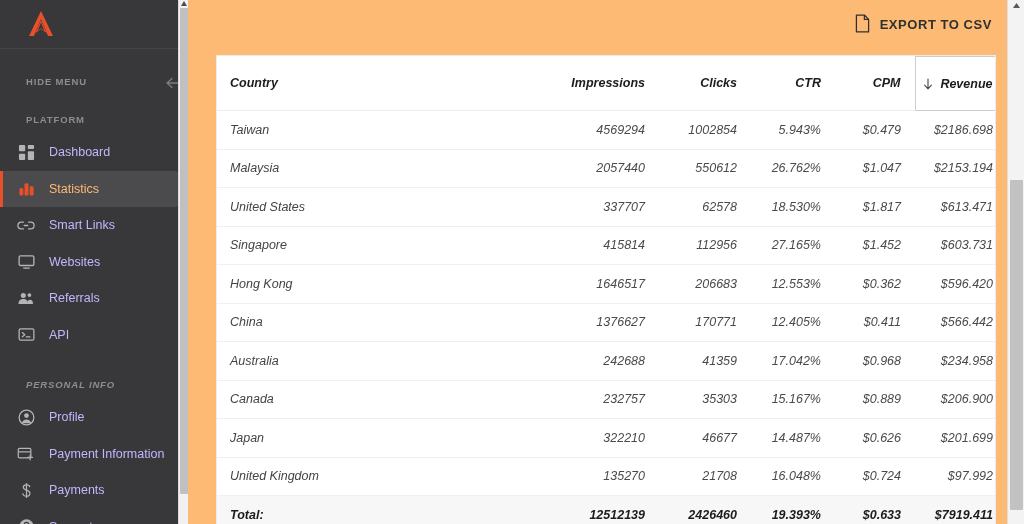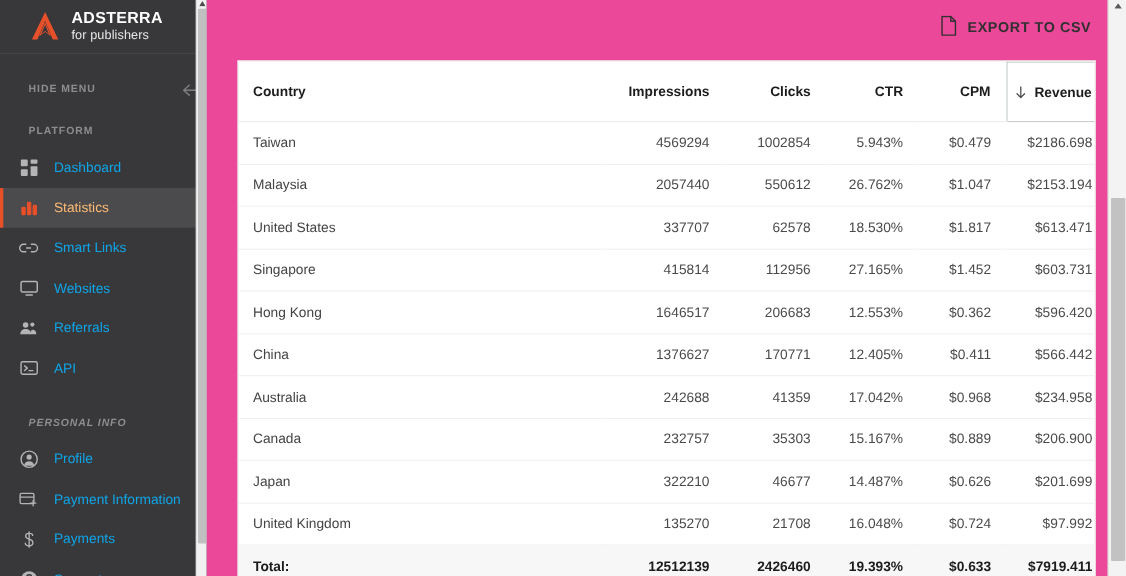--- a/index.html
+++ b/index.html
@@ -48,21 +48,21 @@
   .sec-personal { margin-top: 16px; font-style: italic; }
 
   .nav-item {
     position: relative; height: 36.5px; display: flex; align-items: center;
     padding-left: 17px; gap: 14px; cursor: pointer;
   }
   .nav-item .nicon {
     width: 18px; height: 18px; flex: 0 0 18px;
     display: flex; align-items: center; justify-content: center;
   }
-  .nav-item .nlabel { color: #0ea5e9; font-size: 12.5px; }
+  .nav-item .nlabel { color: #c4b5fd; font-size: 12.5px; }
   .nav-item.active { background: #4b4b4d; border-radius: 2px;
     margin-right: 10px; }
   .nav-item.active::before {
     content: ""; position: absolute; left: 0; top: 0; bottom: 0;
     width: 3px; background: #e8502a;
   }
   .nav-item.active .nlabel { color: #fdba74; font-weight: normal; }
   .nav-item.active .nicon svg { stroke: #e8502a; fill: #e8502a; }
 
   
@@ -75,39 +75,40 @@
     background: #c0c0c0; border-radius: 1px;
   }
   #sb-scroll .cap {
     position: absolute; top: 1px; left: 2px; width: 6px; height: 5px;
     background: #4d4d4d; clip-path: polygon(50% 0, 100% 100%, 0 100%);
   }
 
   
   #main {
     position: relative; flex: 1 1 auto; height: 524px;
-    background: #ec4899; overflow: hidden;
+    background: #fdba74; overflow: hidden;
   }
   .topbar {
     height: 49px; display: flex; align-items: center;
     justify-content: flex-end; padding-right: 28px;
   }
   .export-btn {
     display: flex; align-items: center; gap: 10px;
     background: none; border: none; cursor: pointer;
     font-family: inherit; padding: 6px 4px;
   }
   .export-btn .elabel {
     color: #303030; font-size: 13px; font-weight: bold; letter-spacing: .55px;
   }
 
   .card {
     position: absolute; left: 28px; right: 28px; top: 55px; bottom: 0;
     background: #ffffff; border: 1px solid #ececec; border-bottom: none;
     overflow: hidden;
+    font-style: italic;
   }
   table { width: 100%; border-collapse: collapse; table-layout: fixed; }
   thead th {
     height: 54px; font-size: 12.5px; font-weight: bold; color: #1c1c1c;
     padding: 0 14px; border-bottom: 1px solid #ececec;
     text-align: right; white-space: nowrap; vertical-align: middle;
   }
   thead th.col-country { text-align: left; padding-left: 13px; }
   thead th.sorted {
     border: 1px solid #c8cfc8; border-bottom-color: #c8cfc8;
@@ -157,24 +158,20 @@
 
   <aside id="sidebar">
 
     <div class="brand">
       <span class="logo-mark">
         <svg viewBox="0 0 30 30" width="30" height="30">
           <path d="M15 2 L27 27 L22 27 L15 10 L8 27 L3 27 Z" fill="#e8502a"></path>
           <path d="M15 11 L20.5 24 L15 20 L9.5 24 Z" fill="#e8502a"></path>
           <path d="M15 13.5 L18.5 22 L15 19.2 L11.5 22 Z" fill="#38383a"></path>
         </svg>
-      </span>
-      <span class="brand-text">
-        <span class="brand-title">ADSTERRA</span>
-        <span class="brand-sub">for publishers</span>
       </span>
     </div>
 
     <div class="hide-menu">
       <span class="hide-menu-label">HIDE MENU</span>
       <span class="arrow-left">
         <svg viewBox="0 0 17 12" width="17" height="12">
           <path d="M1 6 H16 M1 6 L6 1.5 M1 6 L6 10.5" stroke="#a9a9ab" stroke-width="1.3" fill="none" stroke-linecap="round"></path>
         </svg>
       </span>

